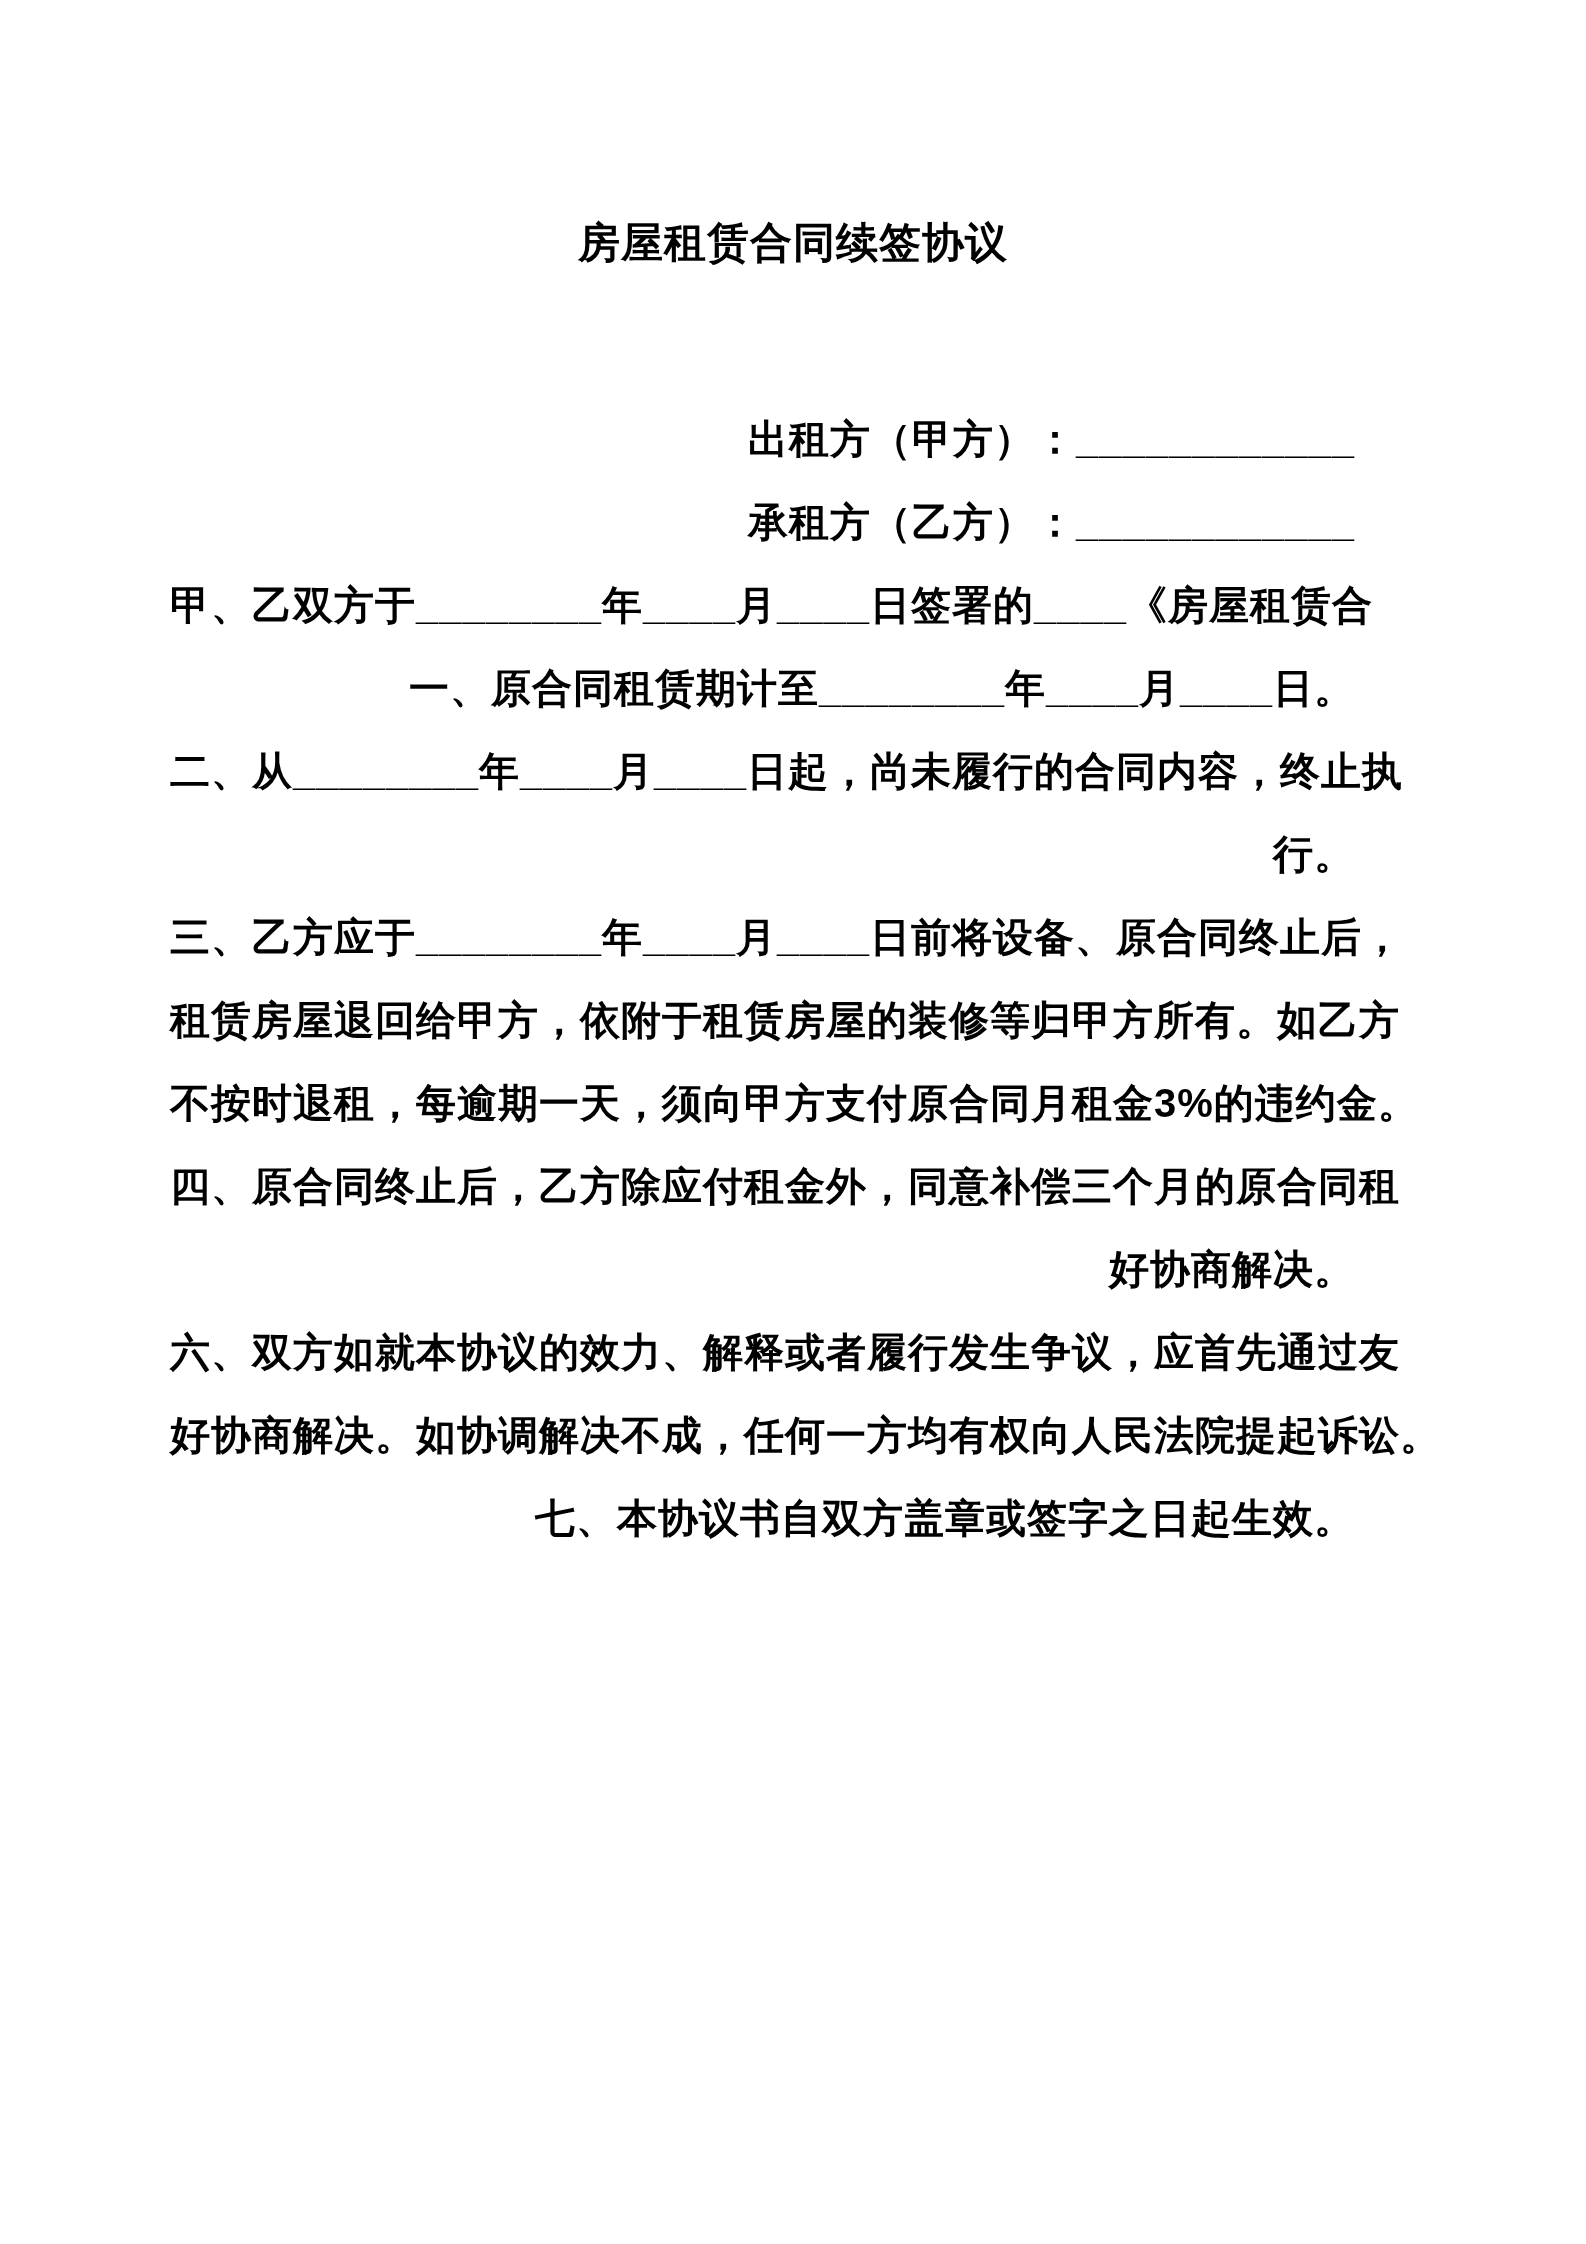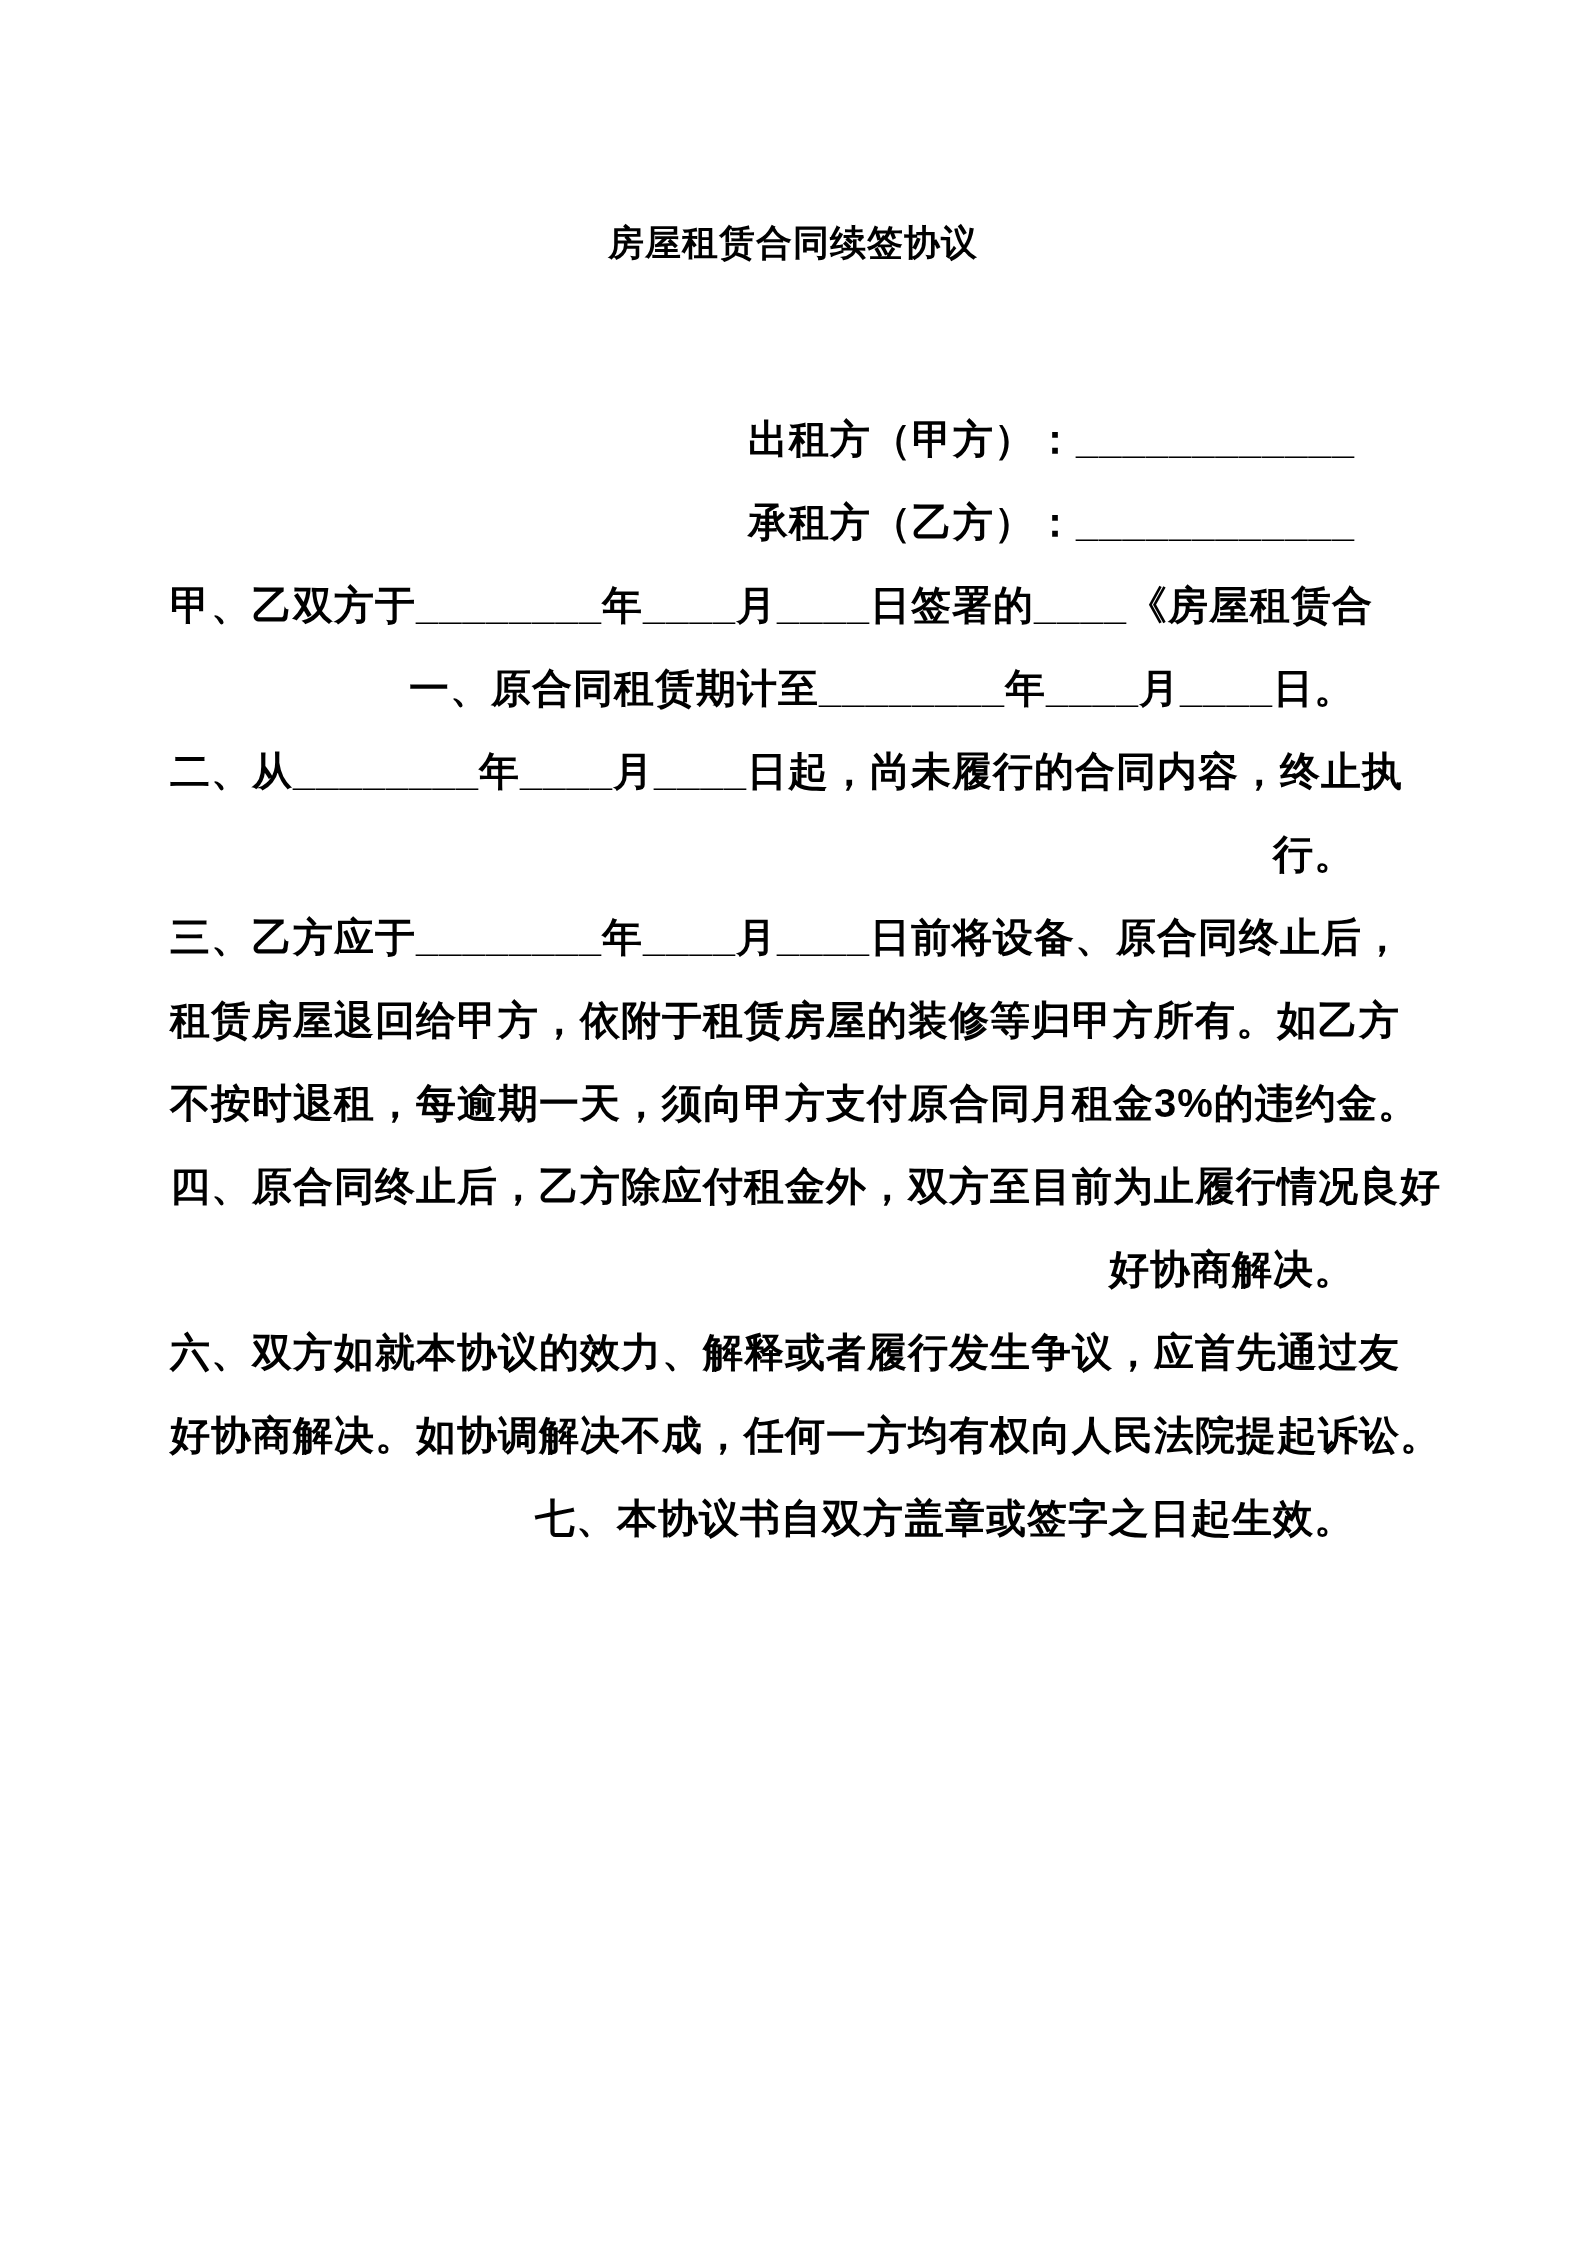--- a/index.html
+++ b/index.html
@@ -16,21 +16,21 @@
     font-family: "Liberation Sans", sans-serif;
     overflow: hidden;
   }
   .doc-title {
     position: absolute;
     top: 212px;
     left: 0;
     width: 100%;
     margin: 0;
     text-align: center;
-    font-size: 36px;
+    font-size: 42px;
     line-height: 62px;
     font-weight: 700;
     letter-spacing: 1px;
   }
   .doc-content {
     position: absolute;
     top: 398px;
     left: 170px;
     width: 1185px;
   }
@@ -52,19 +52,19 @@
   <div class="doc-content">
     <div class="doc-line">出租方（甲方）：____________</div>
     <div class="doc-line">承租方（乙方）：____________</div>
     <div class="doc-line">甲、乙双方于________年____月____日签署的____《房屋租赁合</div>
     <div class="doc-line">一、原合同租赁期计至________年____月____日。</div>
     <div class="doc-line">二、从________年____月____日起，尚未履行的合同内容，终止执</div>
     <div class="doc-line">行。</div>
     <div class="doc-line">三、乙方应于________年____月____日前将设备、原合同终止后，</div>
     <div class="doc-line">租赁房屋退回给甲方，依附于租赁房屋的装修等归甲方所有。如乙方</div>
     <div class="doc-line">不按时退租，每逾期一天，须向甲方支付原合同月租金3%的违约金。</div>
-    <div class="doc-line">四、原合同终止后，乙方除应付租金外，双方至目前为止履行情况良好</div>
+    <div class="doc-line">四、原合同终止后，乙方除应付租金外，同意补偿三个月的原合同租</div>
     <div class="doc-line">好协商解决。</div>
     <div class="doc-line">六、双方如就本协议的效力、解释或者履行发生争议，应首先通过友</div>
     <div class="doc-line">好协商解决。如协调解决不成，任何一方均有权向人民法院提起诉讼。</div>
     <div class="doc-line">七、本协议书自双方盖章或签字之日起生效。</div>
   </div>
 </div>
 
 </body></html>

